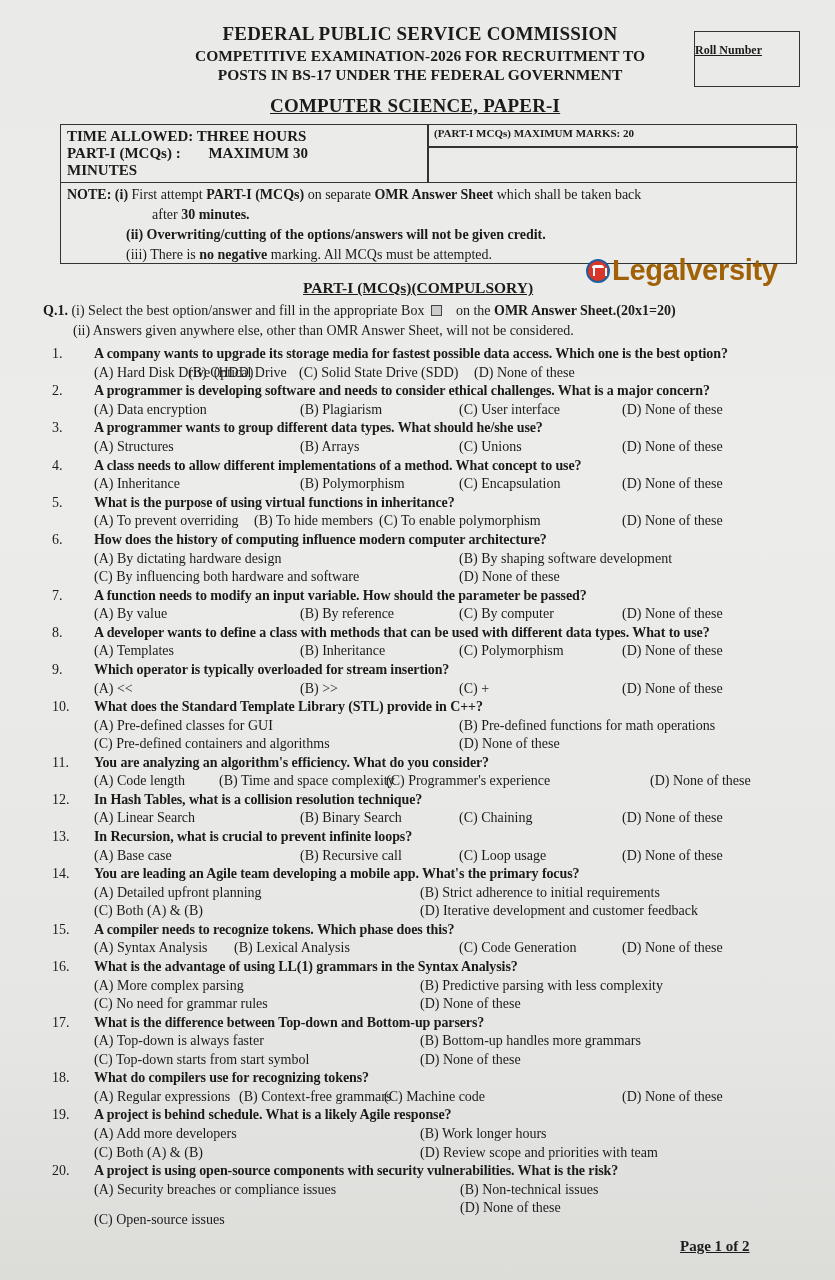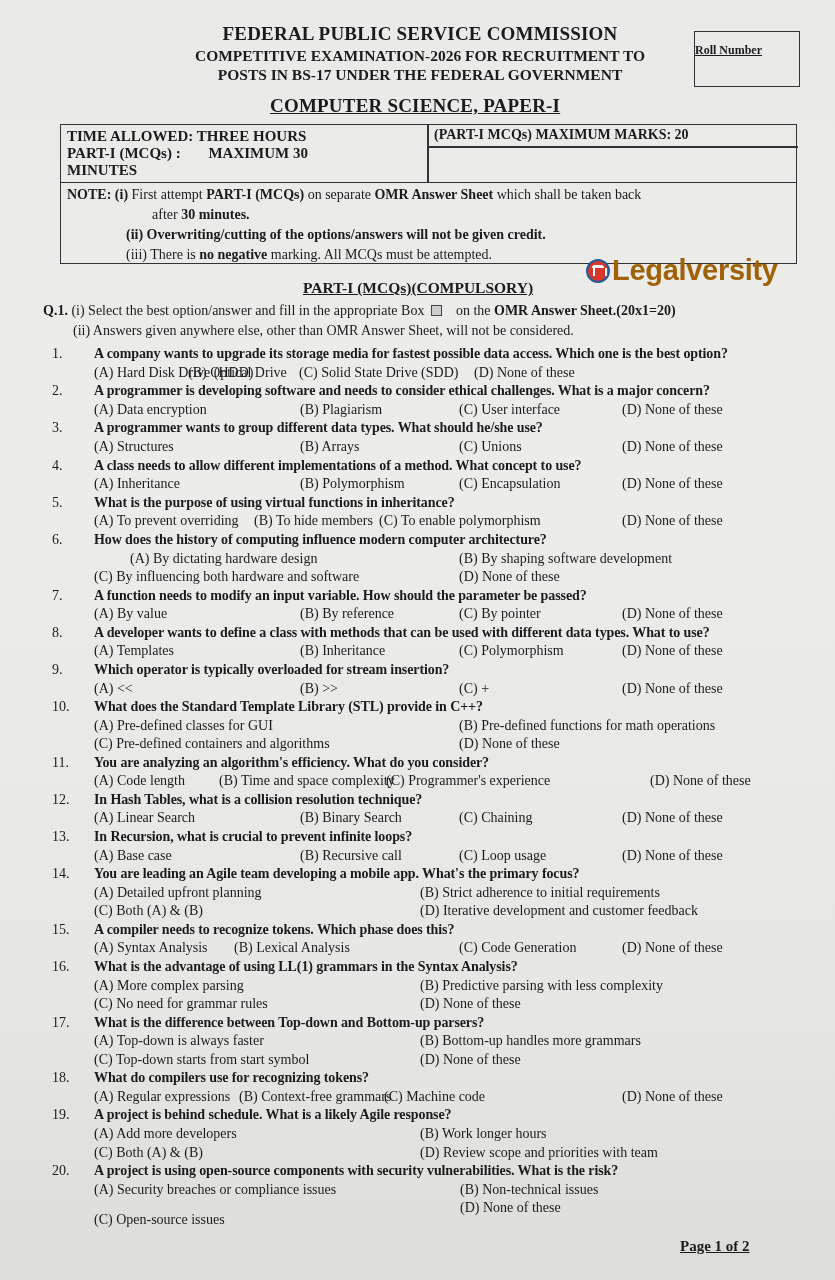--- a/index.html
+++ b/index.html
@@ -28,21 +28,21 @@
   }
 
   
   .info {
     position: absolute; left: 60px; top: 124px; width: 737px; height: 140px;
     border: 1.5px solid #333;
   }
   .info .row1 { position: absolute; left: 0; top: 0; width: 100%; height: 58px; border-bottom: 1.5px solid #333; }
   .info .cellL { position: absolute; left: 6px; top: 3px; width: 360px; font-size: 15px; font-weight: bold; line-height: 17px; }
   .info .divV { position: absolute; left: 366px; top: 0; width: 1.5px; height: 58px; background: #333; }
-  .info .cellR1 { position: absolute; left: 373px; top: 2px; font-size: 14px; font-weight: bold; }
+  .info .cellR1 { position: absolute; left: 373px; top: 2px; font-size: 11px; font-weight: bold; }
   .info .divH { position: absolute; left: 366px; top: 21px; width: 371px; height: 1.5px; background: #333; }
   .info .cellR2 { position: absolute; left: 373px; top: 32px; font-size: 15px; font-weight: bold; width: 360px; }
   .info .cellR2 .mm { position: absolute; left: 128px; top: 0; }
   .info .notes { position: absolute; left: 6px; top: 60px; width: 725px; font-size: 14px; line-height: 20px; }
   .notes .n1 { padding-left: 0; }
   .notes .n1b { padding-left: 85px; }
   .notes .n2, .notes .n3 { padding-left: 59px; }
   .b { font-weight: bold; }
 
   
@@ -190,33 +190,33 @@
           <span class="o" style="left: 0px;">(A) To prevent overriding</span>
           <span class="o" style="left: 160px;">(B) To hide members</span>
           <span class="o" style="left: 285px;">(C) To enable polymorphism</span>
           <span class="o" style="left: 528px;">(D)  None of these</span>
         </div>
       </div>
       <div class="q">
         <div class="num">6.</div>
         <div class="stem">How does the history of computing influence modern computer architecture?</div>
         <div class="opts two">
-          <span class="o" style="left: 0px; top: 0px; margin-left: 36px;">(A)  By dictating hardware design</span>
+          <span class="o" style="left: 0px; top: 0px;">(A)  By dictating hardware design</span>
           <span class="o" style="left: 365px; top: 0px;">(B)  By shaping software development</span>
           <span class="o" style="left: 0px; top: 18.5px;">(C)  By influencing both hardware and software</span>
           <span class="o" style="left: 365px; top: 18.5px;">(D)  None of these</span>
         </div>
       </div>
       <div class="q">
         <div class="num">7.</div>
         <div class="stem">A function needs to modify an input variable. How should the parameter be passed?</div>
         <div class="opts">
           <span class="o" style="left: 0px;">(A)  By value</span>
           <span class="o" style="left: 206px;">(B)  By reference</span>
-          <span class="o" style="left: 365px;">(C)  By pointer</span>
+          <span class="o" style="left: 365px;">(C)  By computer</span>
           <span class="o" style="left: 528px;">(D)  None of these</span>
         </div>
       </div>
       <div class="q">
         <div class="num">8.</div>
         <div class="stem">A developer wants to define a class with methods that can be used with different data types. What to use?</div>
         <div class="opts">
           <span class="o" style="left: 0px;">(A)  Templates</span>
           <span class="o" style="left: 206px;">(B)  Inheritance</span>
           <span class="o" style="left: 365px;">(C)  Polymorphism</span>

